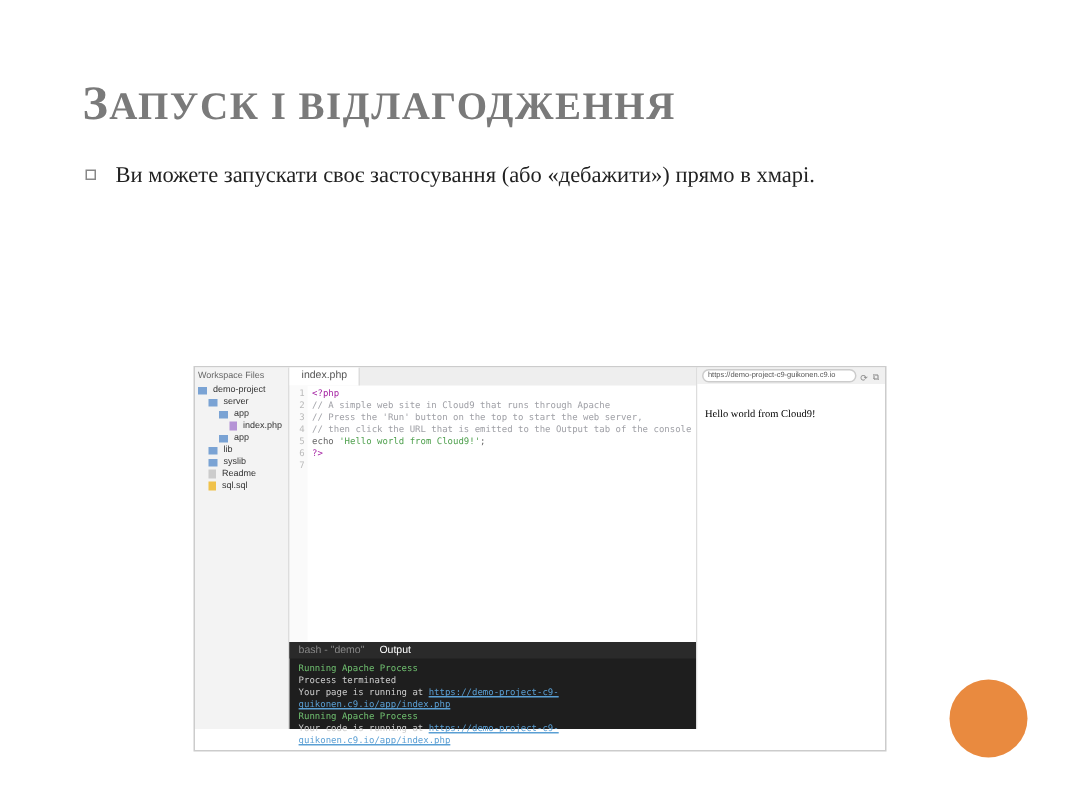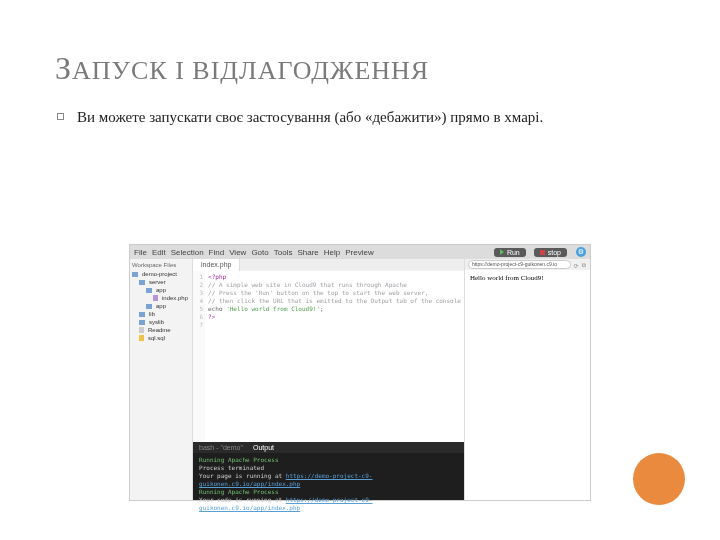--- a/index.html
+++ b/index.html
@@ -1,17 +1,17 @@
 <!DOCTYPE html>
 <html><head>
 <meta charset="utf-8">
 <style>
 html,body{margin:0;padding:0;width:720px;height:540px;background:#fff;font-family:"Times New Roman",serif;color:#333;position:relative;overflow:hidden}
 .slide{position:relative;width:720px;height:540px;box-sizing:border-box;padding:50px 55px 35px 55px}
-.title{font-size:26px;color:#7a7a7a;letter-spacing:1px;font-weight:normal;margin:0 0 20px 0}
+.title{font-size:26px;color:#7a7a7a;letter-spacing:1px;font-weight:bold;margin:0 0 20px 0}
 .title .cap{font-size:32px}
 .body-text{font-size:15px;color:#222;line-height:1.35;margin:0 0 6px 0;padding-left:22px;position:relative}
 .body-text::before{content:"";position:absolute;left:2px;top:6px;width:7px;height:7px;border:1px solid #888;box-sizing:border-box}
 .decor{position:absolute;right:35px;bottom:35px;width:52px;height:52px;border-radius:50%;background:#e98a3f}
 .shot{position:absolute;left:130px;top:245px;width:460px;height:255px;box-shadow:0 0 0 1px #ccc}
 .shotbar{height:14px;background:#dcdcdc;display:flex;align-items:center;gap:5px;padding:0 4px;box-sizing:border-box}
 .menuitem{font:8px Arial;color:#444}
 .runbtn{margin-left:auto;background:#5a5a5a;color:#fff;font:7px Arial;border-radius:3px;padding:1px 6px;display:flex;gap:3px;align-items:center}
 .runbtn::before{content:"";border-left:4px solid #5cb85c;border-top:3px solid transparent;border-bottom:3px solid transparent}
 .stopbtn{background:#5a5a5a;color:#fff;font:7px Arial;border-radius:3px;padding:1px 6px;margin-left:3px;display:flex;gap:3px;align-items:center}
@@ -40,45 +40,30 @@
 .console{height:58px;background:#1e1e1e;color:#ccc;font:6px Menlo,Consolas,monospace}
 .console-tabs{height:11px;background:#2a2a2a;display:flex;align-items:center;gap:10px;padding:0 6px;font:7px Arial;color:#888}
 .console-tabs .active{color:#fff}
 .console-body{padding:3px 6px;line-height:8px}
 .console-body .ok{color:#6fbf6f}
 .console-body .link{color:#5a9fd4;text-decoration:underline}
 .preview{width:140px;display:flex;flex-direction:column}
 .url{height:11px;background:#f0f0f0;display:flex;align-items:center;padding:0 3px;gap:2px}
 .urlfield{flex:1;background:#fff;border:1px solid #ccc;border-radius:6px;height:7px;font:5px Arial;color:#555;padding:0 3px;line-height:7px;overflow:hidden;white-space:nowrap}
 .urlicon{width:6px;height:6px;color:#888;font:6px Arial;text-align:center}
-.page{flex:1;background:#fff;padding:4px 5px;font:7px "Times New Roman";color:#000}
+.page{flex:1;background:#fff;padding:16px 5px;font:7px "Times New Roman";color:#000}
 </style>
 </head>
 <body>
 
 <div class="slide">
   <h1 class="title"><span class="cap">З</span><span>АПУСК І ВІДЛАГОДЖЕННЯ</span></h1>
   <p class="body-text">Ви можете запускати своє застосування (або «дебажити») прямо в хмарі.</p>
 
   <div class="shot">
-    <div class="shotbar">
-      <span class="menuitem">File</span>
-      <span class="menuitem">Edit</span>
-      <span class="menuitem">Selection</span>
-      <span class="menuitem">Find</span>
-      <span class="menuitem">View</span>
-      <span class="menuitem">Goto</span>
-      <span class="menuitem">Tools</span>
-      <span class="menuitem">Share</span>
-      <span class="menuitem">Help</span>
-      <span class="menuitem">Preview</span>
-      <span class="runbtn">Run</span>
-      <span class="stopbtn">stop</span>
-      <span class="gear">⚙</span>
-    </div>
 
     <div class="workspace">
       <div class="sidebar">
         <div class="sidetitle">Workspace Files</div>
         <div id="tree">
             <div class="tree-item l0 fld">demo-project</div>
             <div class="tree-item l1 fld">server</div>
             <div class="tree-item l2 fld">app</div>
             <div class="tree-item l3 php">index.php</div>
             <div class="tree-item l2 fld">app</div>

